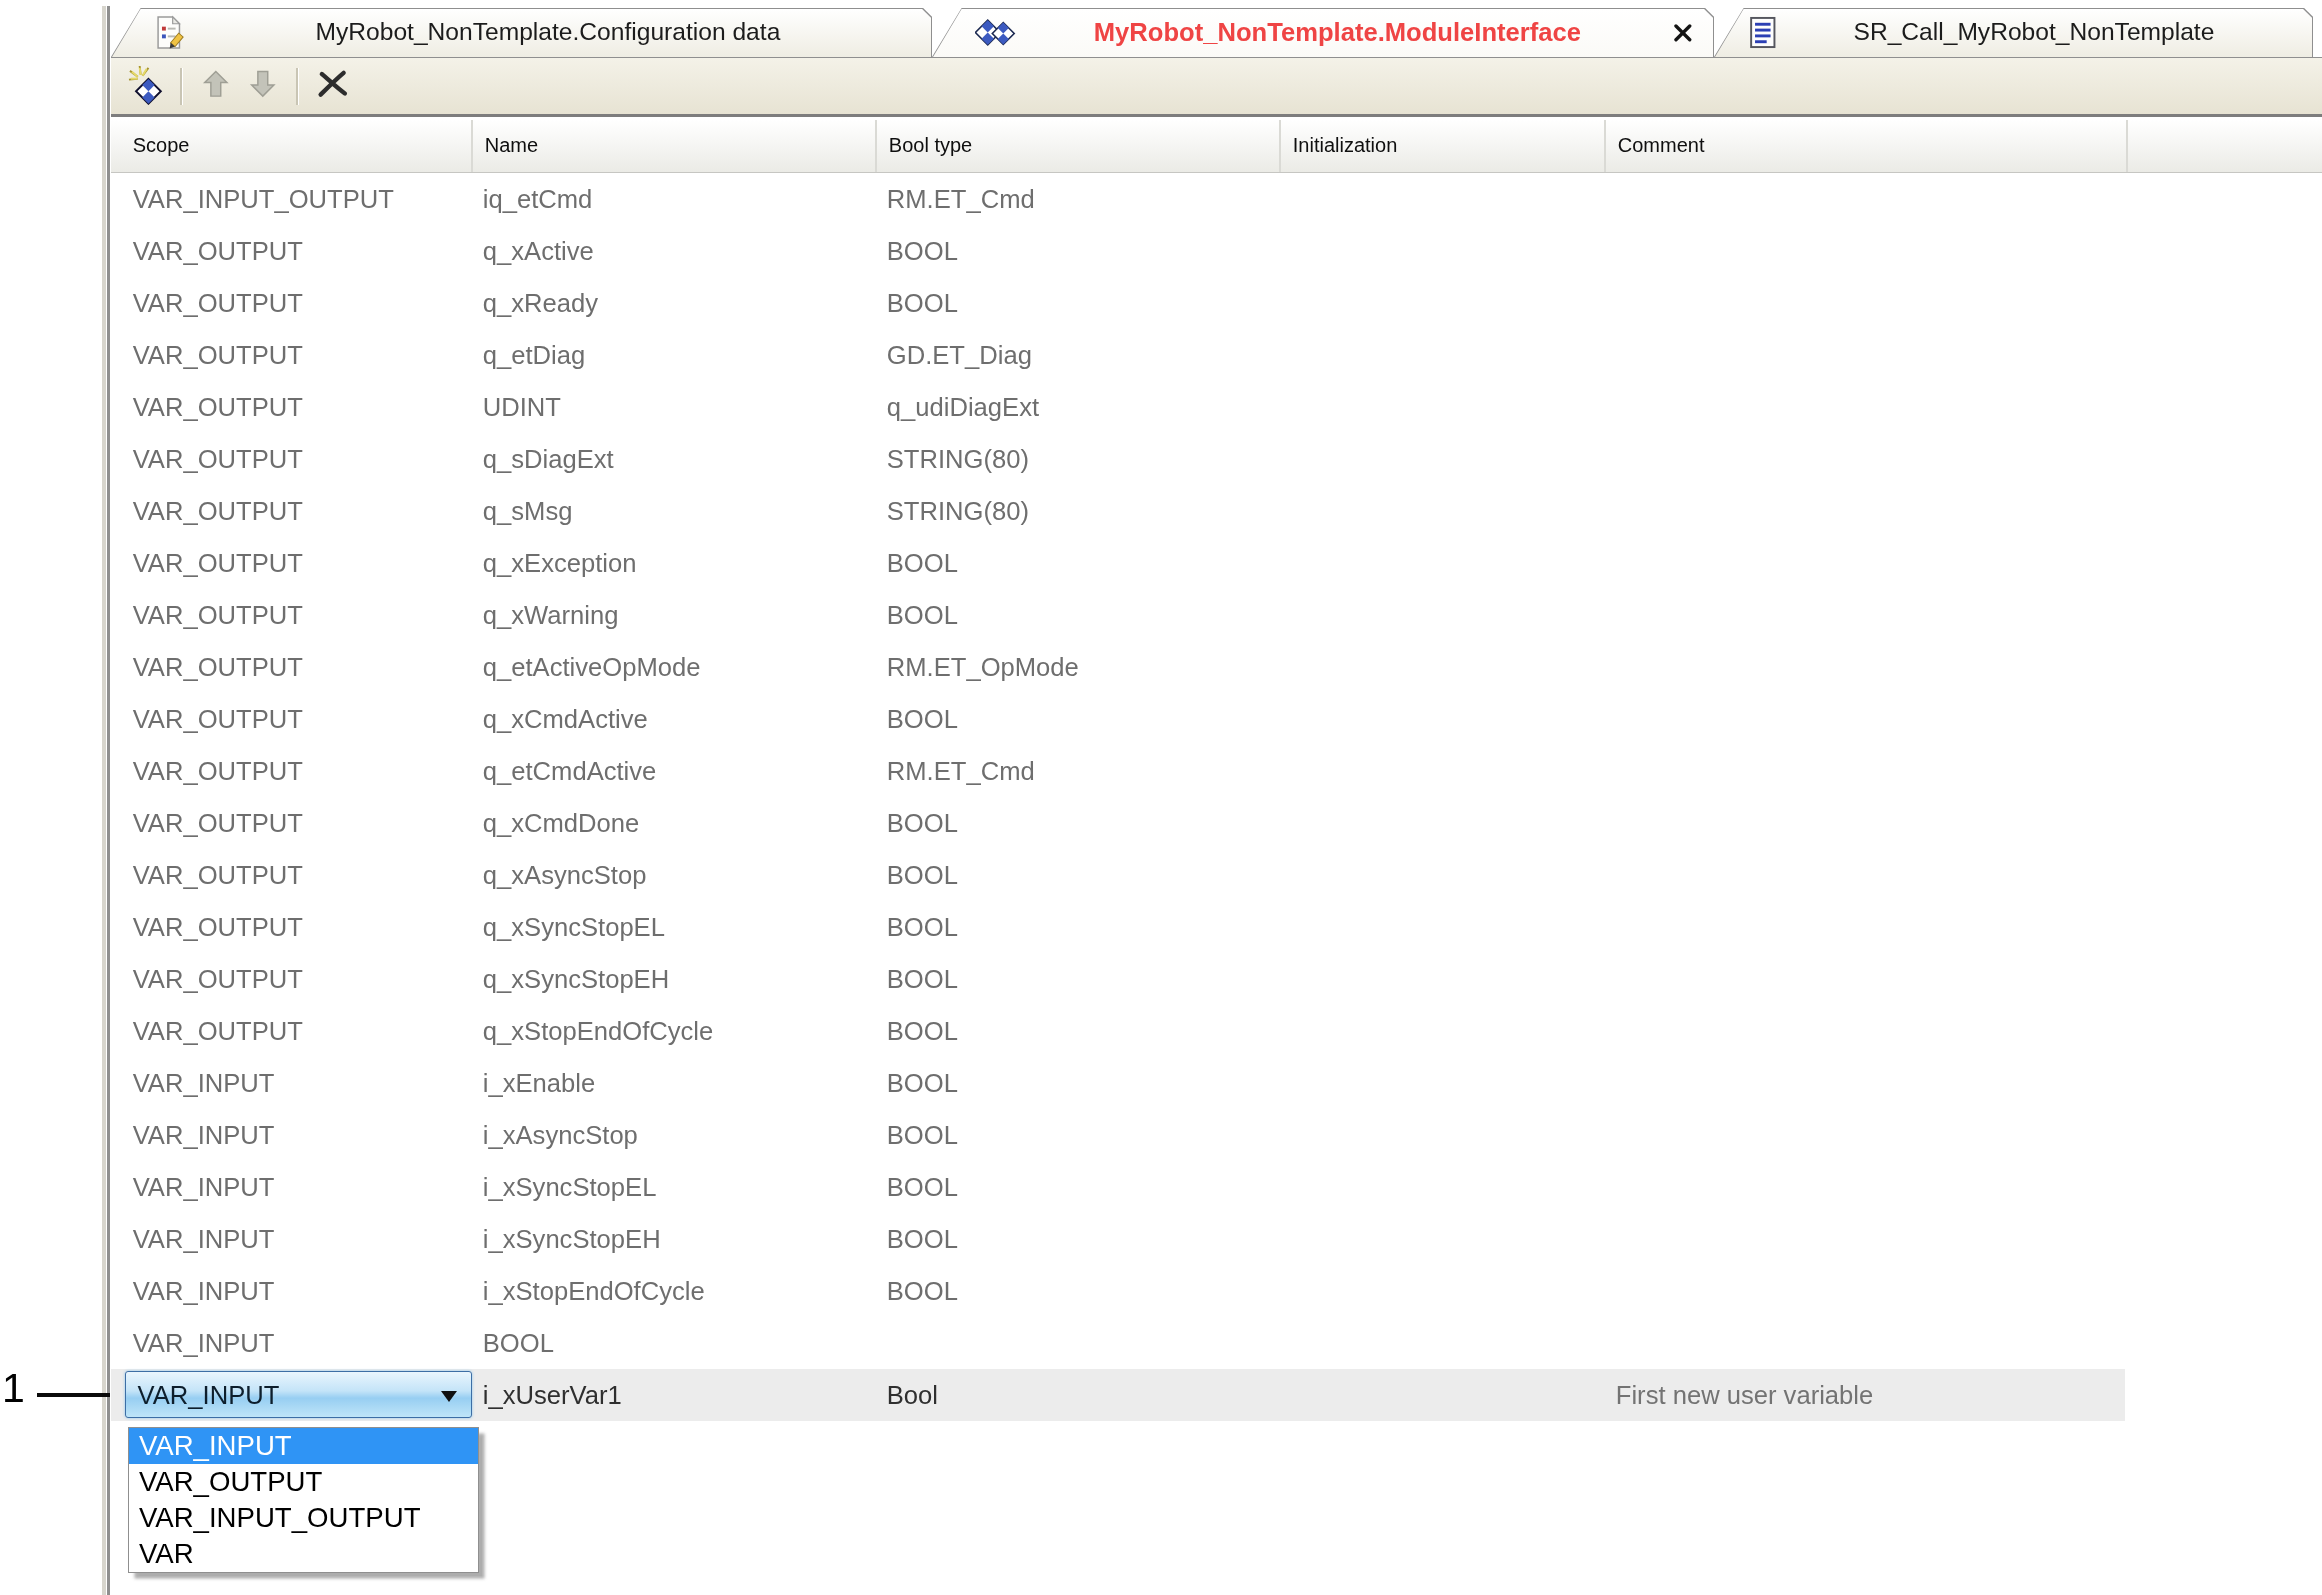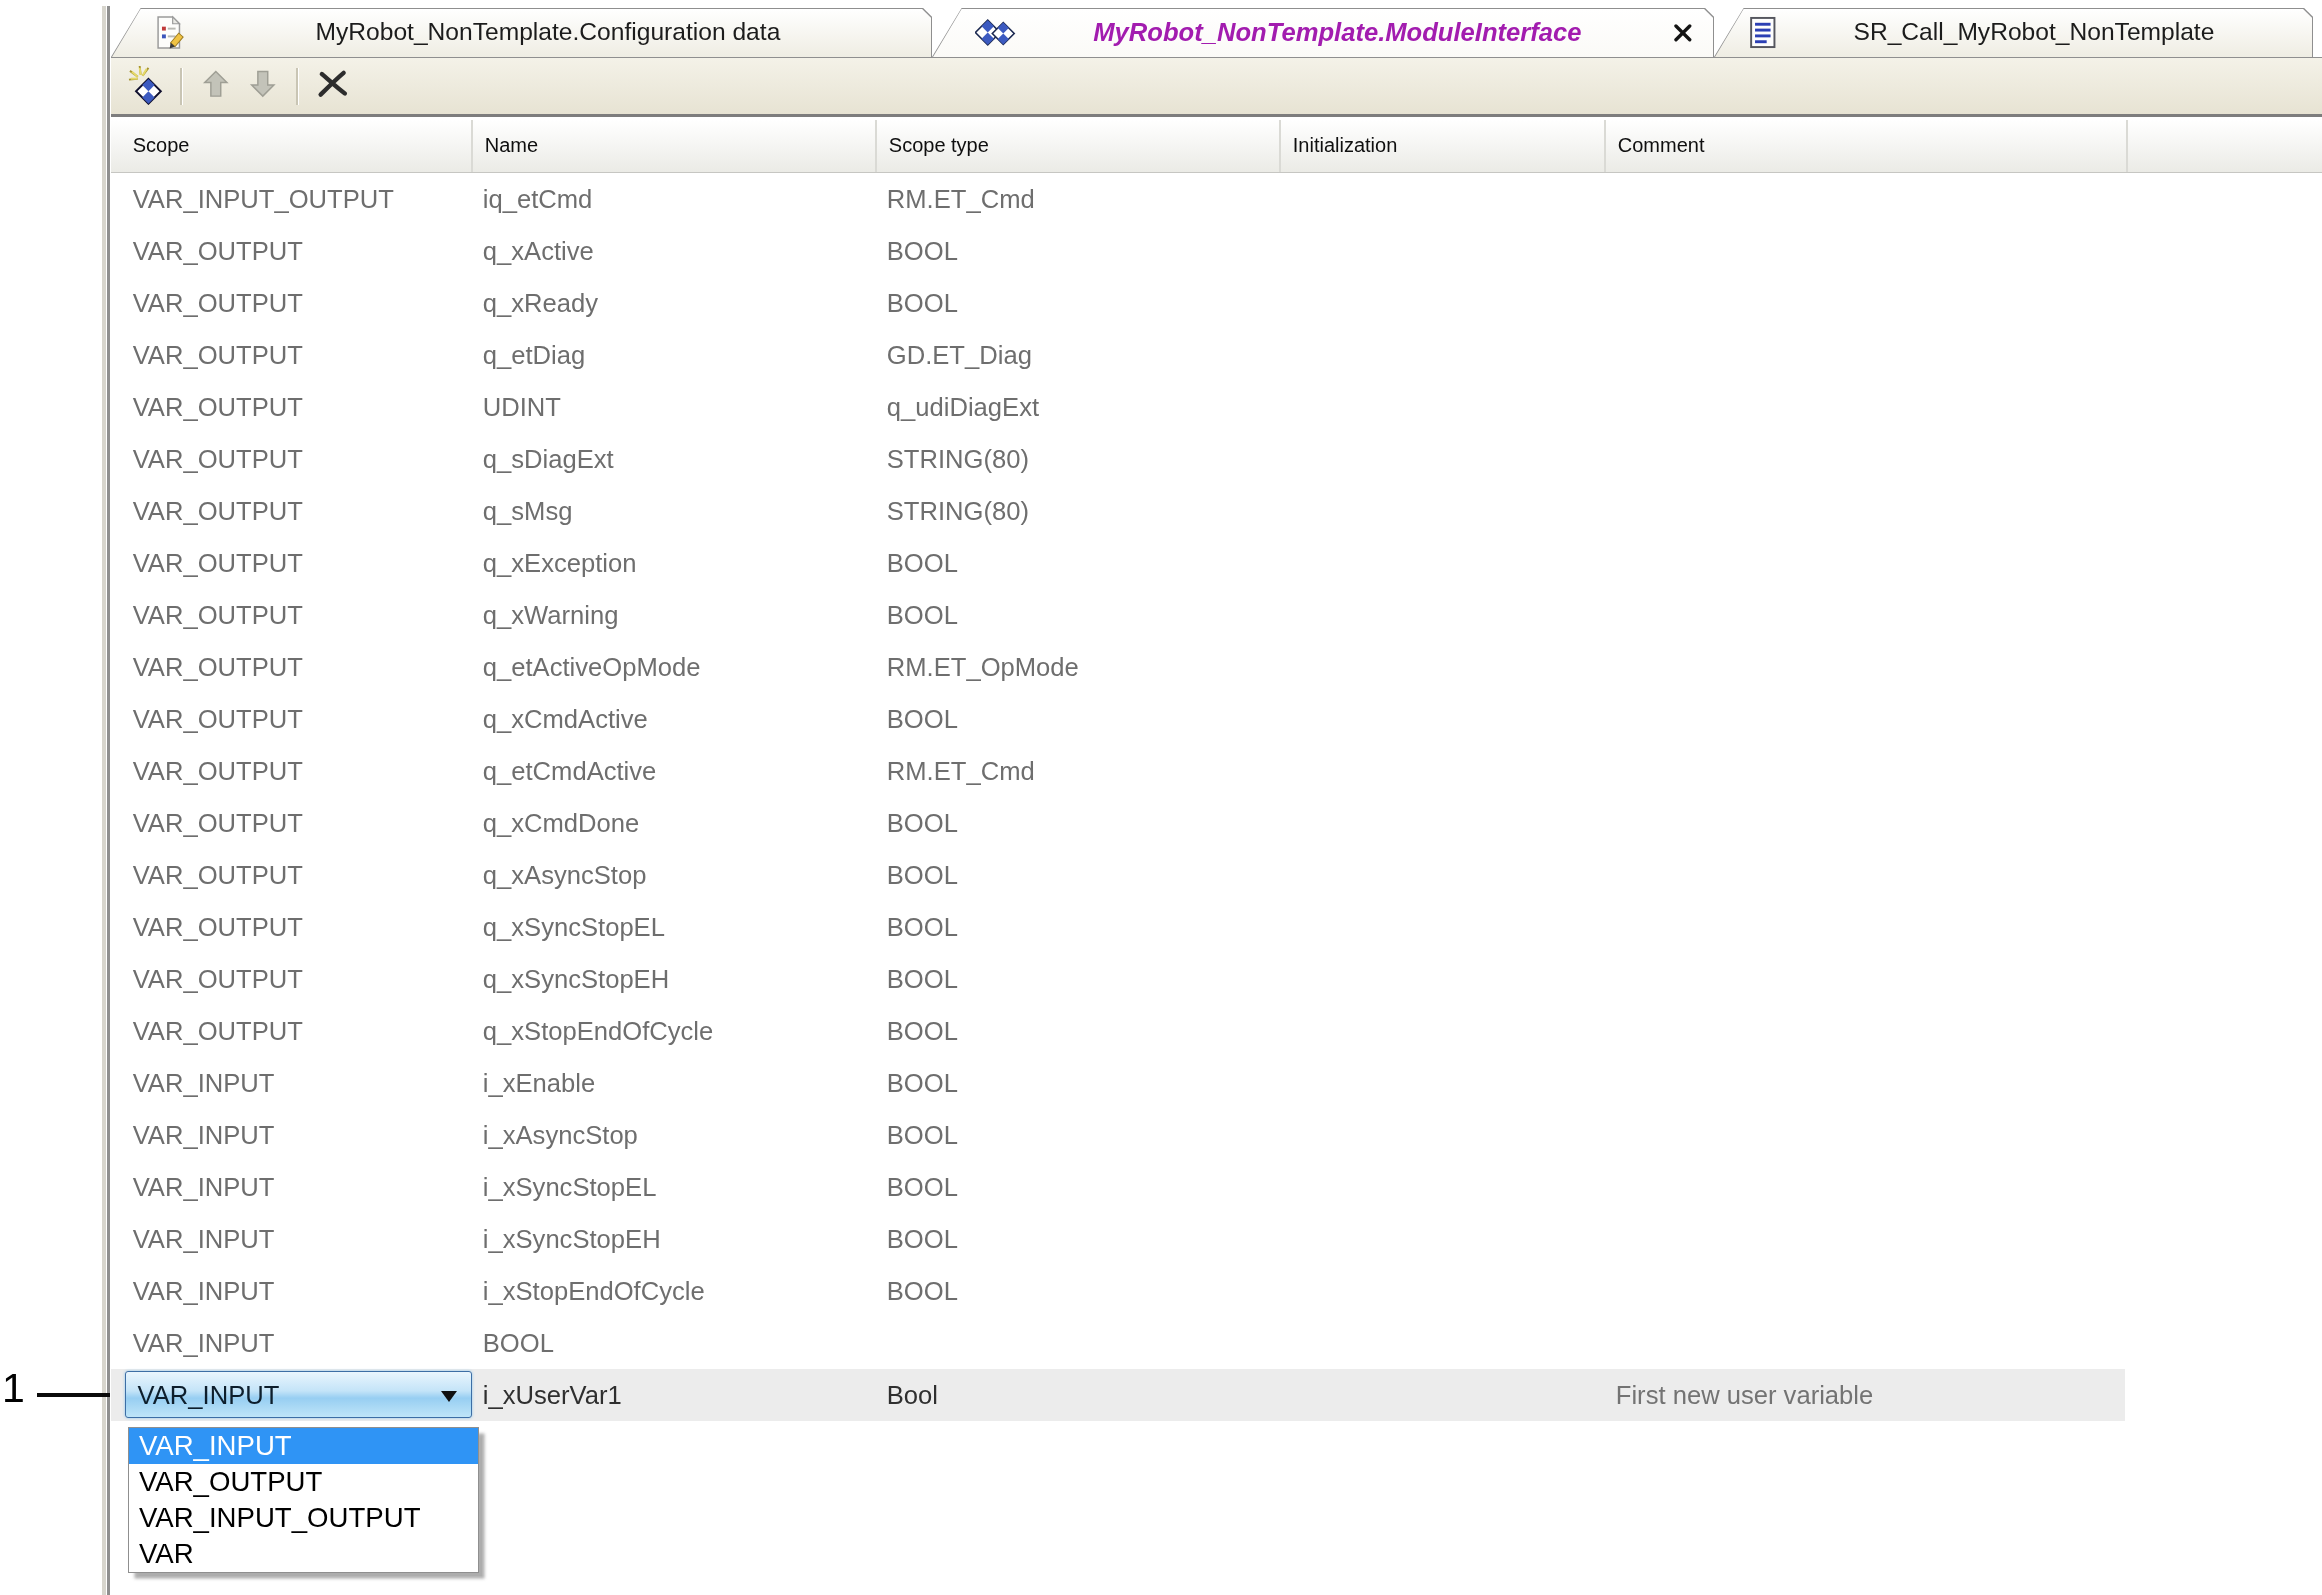--- a/index.html
+++ b/index.html
@@ -14,21 +14,21 @@
   
   .tabbar{position:absolute;left:111px;top:7.9px;width:2211px;height:50px;border-bottom:1px solid #8f8f8f;box-sizing:border-box;}
   .tab{position:absolute;top:0;height:49px;}
   .tab-shape{position:absolute;inset:0;background:#8f8f8f;
     clip-path:polygon(29.6px 0, calc(100% - 8.9px) 0, 100% 8.9px, 100% 100%, 0 100%);}
   .tab-fill{position:absolute;left:1px;right:1px;top:1px;bottom:0;background:linear-gradient(#ffffff,#efede3);
     clip-path:polygon(28.6px 0, calc(100% - 8.9px) 0, 100% 8.9px, 100% 100%, 0 100%);}
   .tab.active .tab-fill{background:linear-gradient(#ffffff,#fbfaf7);}
   .tab-content{position:absolute;inset:0;display:flex;align-items:center;padding:0 21.7px 0 43px;}
   .tab-label{flex:1;text-align:center;font-size:24.6px;color:#1c1c1c;white-space:nowrap;overflow:hidden;}
-  .tab.active .tab-label{font-weight:bold;font-size:25.6px;color:#a21caf;font-style:italic;}
+  .tab.active .tab-label{font-weight:bold;font-size:25.6px;color:#ef4444;}
   .tab-icon{flex:0 0 auto;display:flex;align-items:center;}
   .tab-close{flex:0 0 auto;display:flex;align-items:center;margin-left:13.8px;cursor:default;}
 
   
   .toolbar{position:absolute;left:111px;top:58px;width:2211px;height:59px;box-sizing:border-box;
     background:linear-gradient(#f4f2e8,#e7e3d3);border-bottom:3px solid #7d7d7d;
     display:flex;align-items:center;padding-left:11.8px;}
   .tbtn{width:47px;height:47px;display:flex;align-items:center;justify-content:center;}
   .tsep{width:2px;height:37px;background:#c9c5b4;border-right:1px solid #ffffff;margin:0 9.9px;}
 
@@ -186,21 +186,21 @@
         <path d="M4 5 C9 9 17 17 23 21 M22 4 C16 9 8 17 3 22" stroke="#2d2d2d" stroke-width="3.6" stroke-linecap="round" fill="none"></path>
       </svg>
     </span>
   </div>
 </div>
 
 <div class="grid">
   <div class="grid-header">
     <div class="gh-cell first">Scope</div>
     <div class="gh-cell">Name</div>
-    <div class="gh-cell">Scope type</div>
+    <div class="gh-cell">Bool type</div>
     <div class="gh-cell">Initialization</div>
     <div class="gh-cell">Comment</div>
     <div class="gh-cell"></div>
   </div>
 
   <div id="rows">
   <div class="row">
     <div class="cell scope">VAR_INPUT_OUTPUT</div>
     <div class="cell">iq_etCmd</div>
     <div class="cell">RM.ET_Cmd</div>

